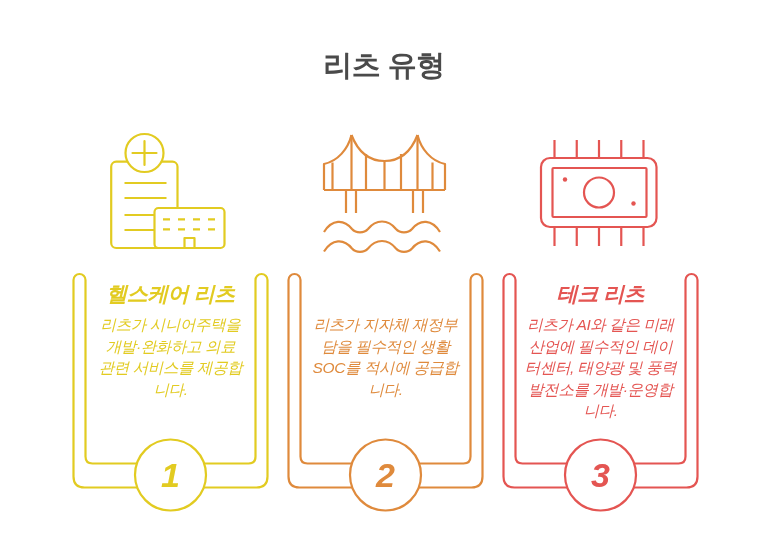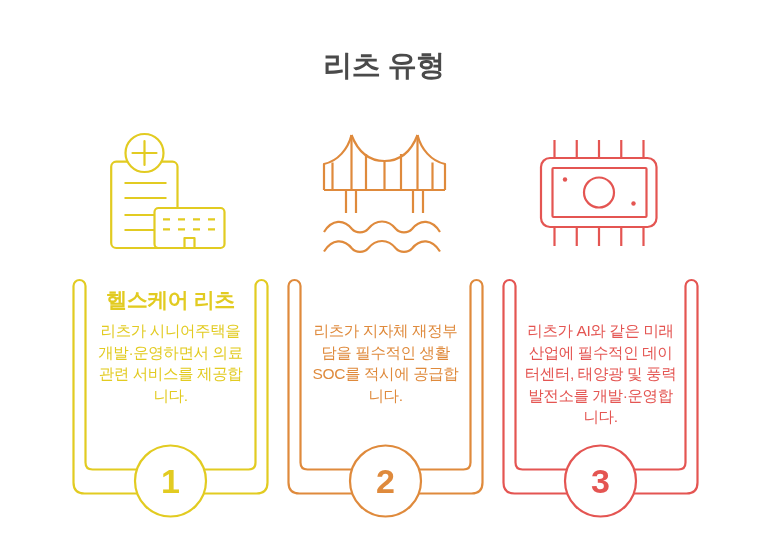--- a/index.html
+++ b/index.html
@@ -9,21 +9,21 @@
   }
   .main-title{
     position:absolute;top:46px;left:0;width:100%;text-align:center;
     font-size:29px;font-weight:700;letter-spacing:-0.5px;margin:0;
   }
   .icon{position:absolute;top:133px;width:130px;height:120px;}
   .icon svg{display:block;width:100%;height:100%;}
   .icon-1{left:105px;}
   .icon-2{left:320px;}
   .icon-3{left:535px;}
-  .card{position:absolute;top:272px;width:197px;height:250px;color:var(--accent);}
+  .card{position:absolute;top:266px;width:197px;height:250px;color:var(--accent);font-style:italic;}
   .card-1{left:72px;}
   .card-2{left:287px;}
   .card-3{left:502px;}
   .bracket{position:absolute;left:0;top:0;}
   .card-title{
     position:absolute;top:14px;left:0;width:100%;text-align:center;
     font-size:21px;font-weight:700;letter-spacing:-0.5px;
   }
   .card-body{
     position:absolute;top:48px;left:0;width:100%;box-sizing:border-box;
@@ -85,21 +85,21 @@
     </svg>
   </div>
 
   <div class="card card-1" style="--accent: #e2cb21;">
     <svg class="bracket" width="197" height="250" viewBox="0 0 197 250">
       <path class="stroke" d="M1.5 210.5 V14 A6 6 0 0 1 13.5 14 V190.5 Q13.5 197.5 20.5 197.5 H176.5 Q183.5 197.5 183.5 190.5 V14 A6 6 0 0 1 195.5 14 V210.5 M1.5 210.5 Q1.5 221.5 12.5 221.5 H184.5 Q195.5 221.5 195.5 210.5"></path>
       <circle class="fillwhite" cx="98.5" cy="209" r="35.5"></circle>
     </svg>
     <div class="card-title">헬스케어 리츠</div>
     <div class="card-body">리츠가 시니어주택을
-개발·운영하면서 의료
+개발·완화하고 의료
 관련 서비스를 제공합
 니다.</div>
     <div class="card-number">1</div>
   </div>
 
   <div class="card card-2" style="--accent: #df8a3c;">
     <svg class="bracket" width="197" height="250" viewBox="0 0 197 250">
       <path class="stroke" d="M1.5 210.5 V14 A6 6 0 0 1 13.5 14 V190.5 Q13.5 197.5 20.5 197.5 H176.5 Q183.5 197.5 183.5 190.5 V14 A6 6 0 0 1 195.5 14 V210.5 M1.5 210.5 Q1.5 221.5 12.5 221.5 H184.5 Q195.5 221.5 195.5 210.5"></path>
       <circle class="fillwhite" cx="98.5" cy="209" r="35.5"></circle>
     </svg>
@@ -108,20 +108,21 @@
 SOC를 적시에 공급합
 니다.</div>
     <div class="card-number">2</div>
   </div>
 
   <div class="card card-3" style="--accent: #e45552;">
     <svg class="bracket" width="197" height="250" viewBox="0 0 197 250">
       <path class="stroke" d="M1.5 210.5 V14 A6 6 0 0 1 13.5 14 V190.5 Q13.5 197.5 20.5 197.5 H176.5 Q183.5 197.5 183.5 190.5 V14 A6 6 0 0 1 195.5 14 V210.5 M1.5 210.5 Q1.5 221.5 12.5 221.5 H184.5 Q195.5 221.5 195.5 210.5"></path>
       <circle class="fillwhite" cx="98.5" cy="209" r="35.5"></circle>
     </svg>
+    <div class="card-title">테크 리츠</div>
     <div class="card-body">리츠가 AI와 같은 미래
 산업에 필수적인 데이
 터센터, 태양광 및 풍력
 발전소를 개발·운영합
 니다.</div>
     <div class="card-number">3</div>
   </div>
 
 </div>
 

